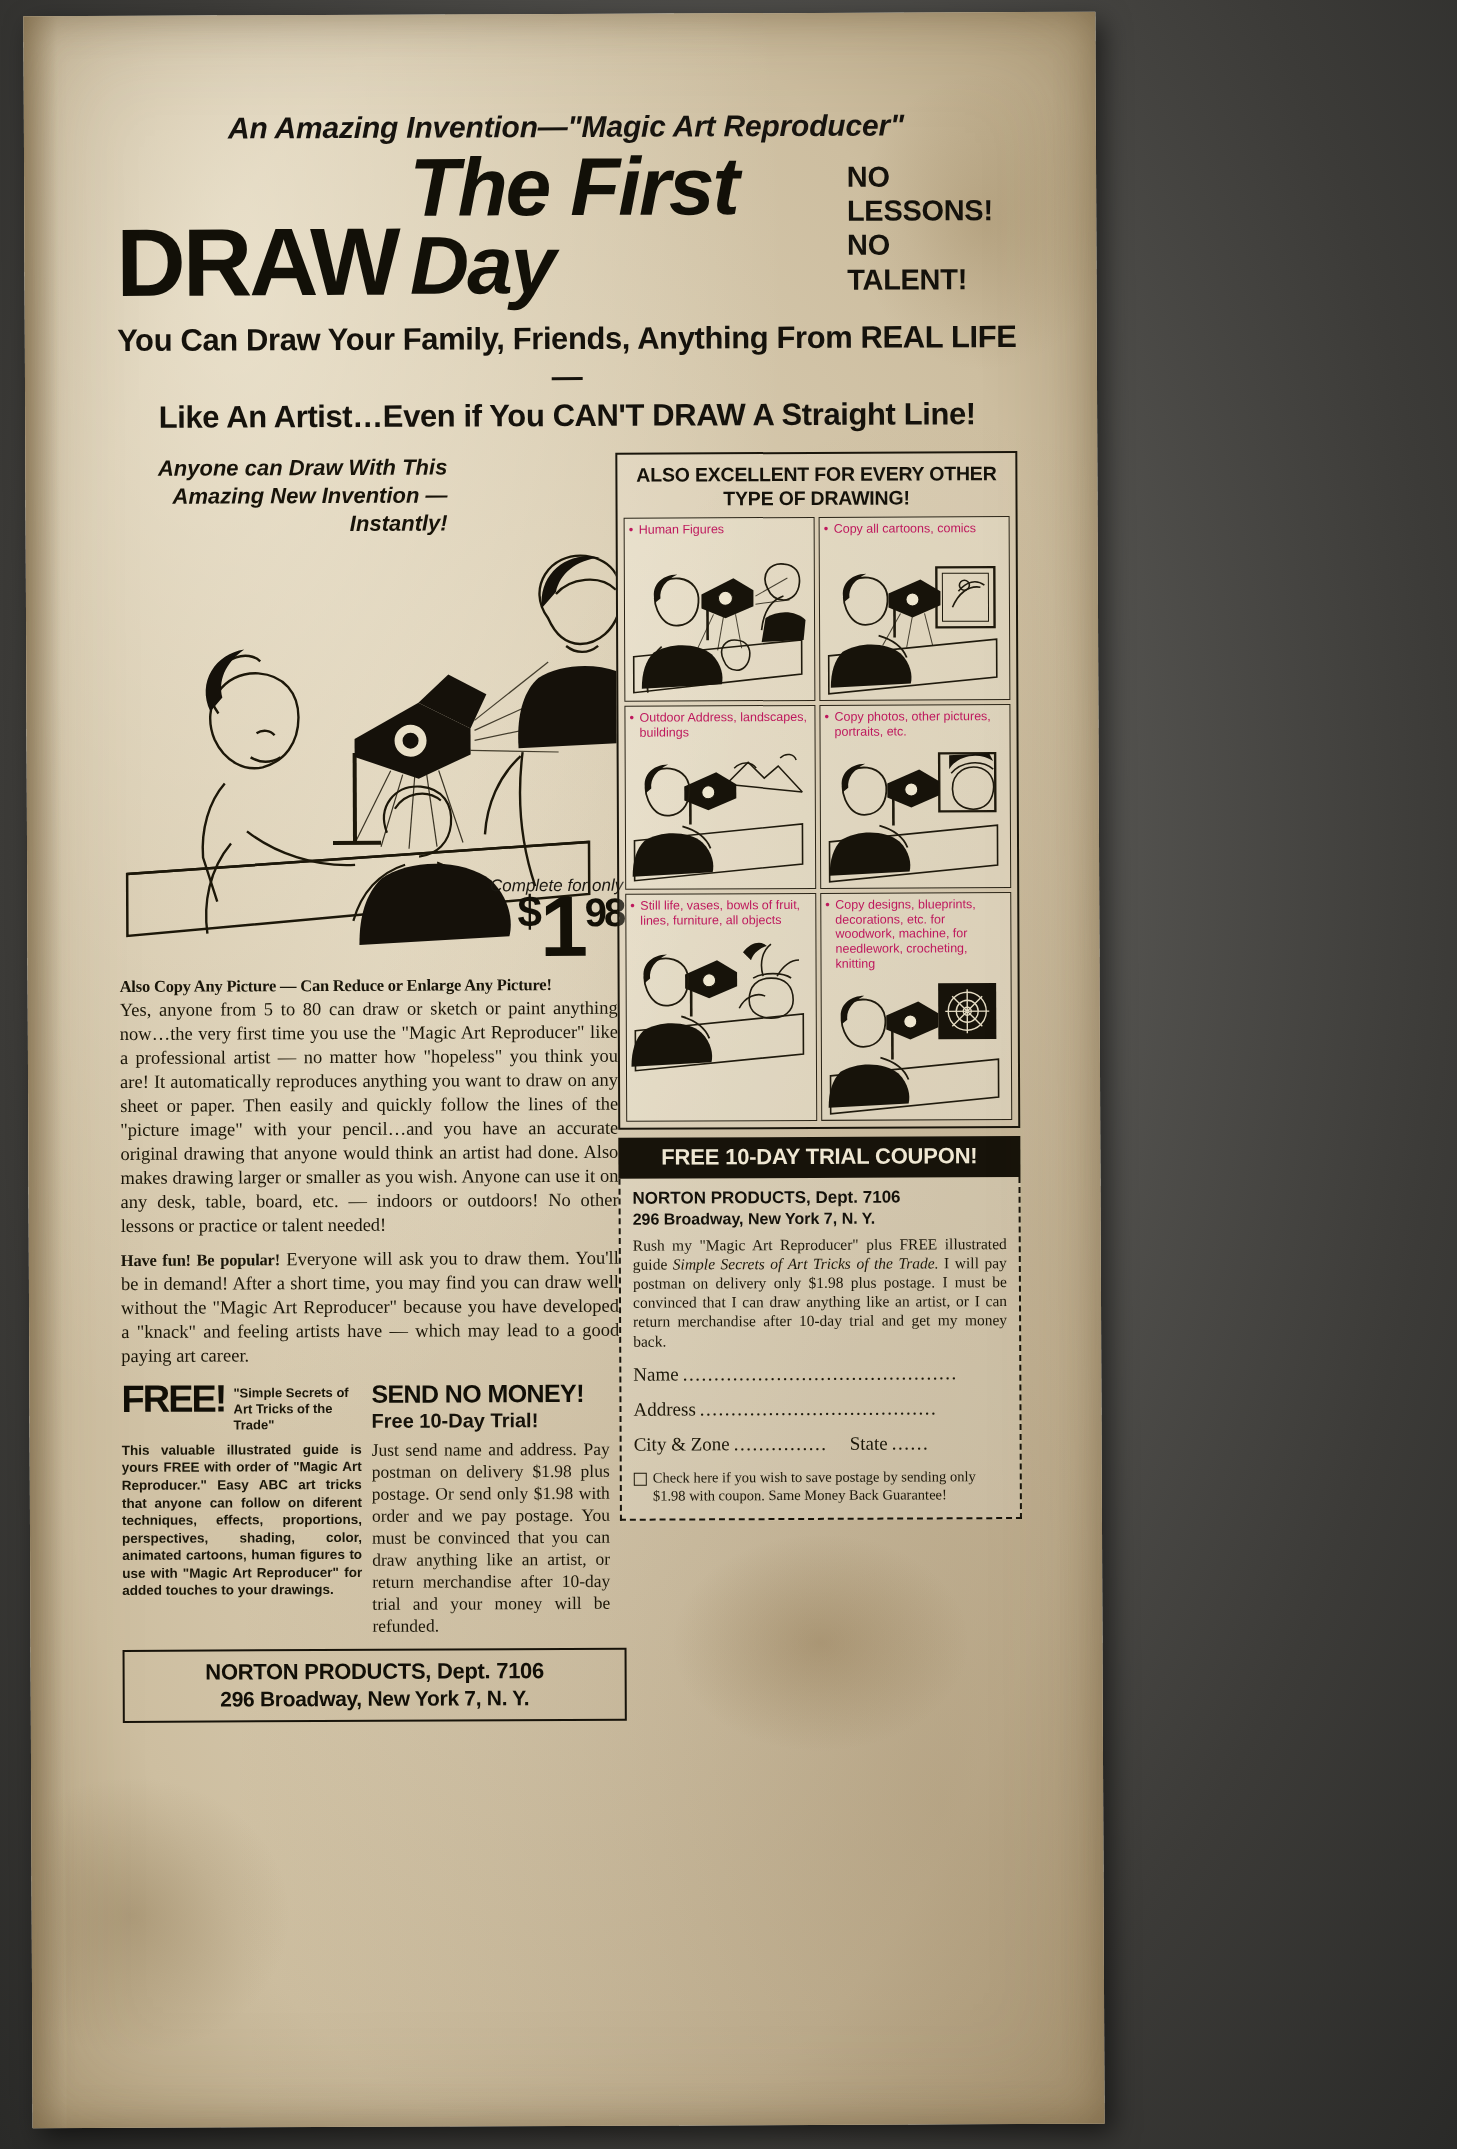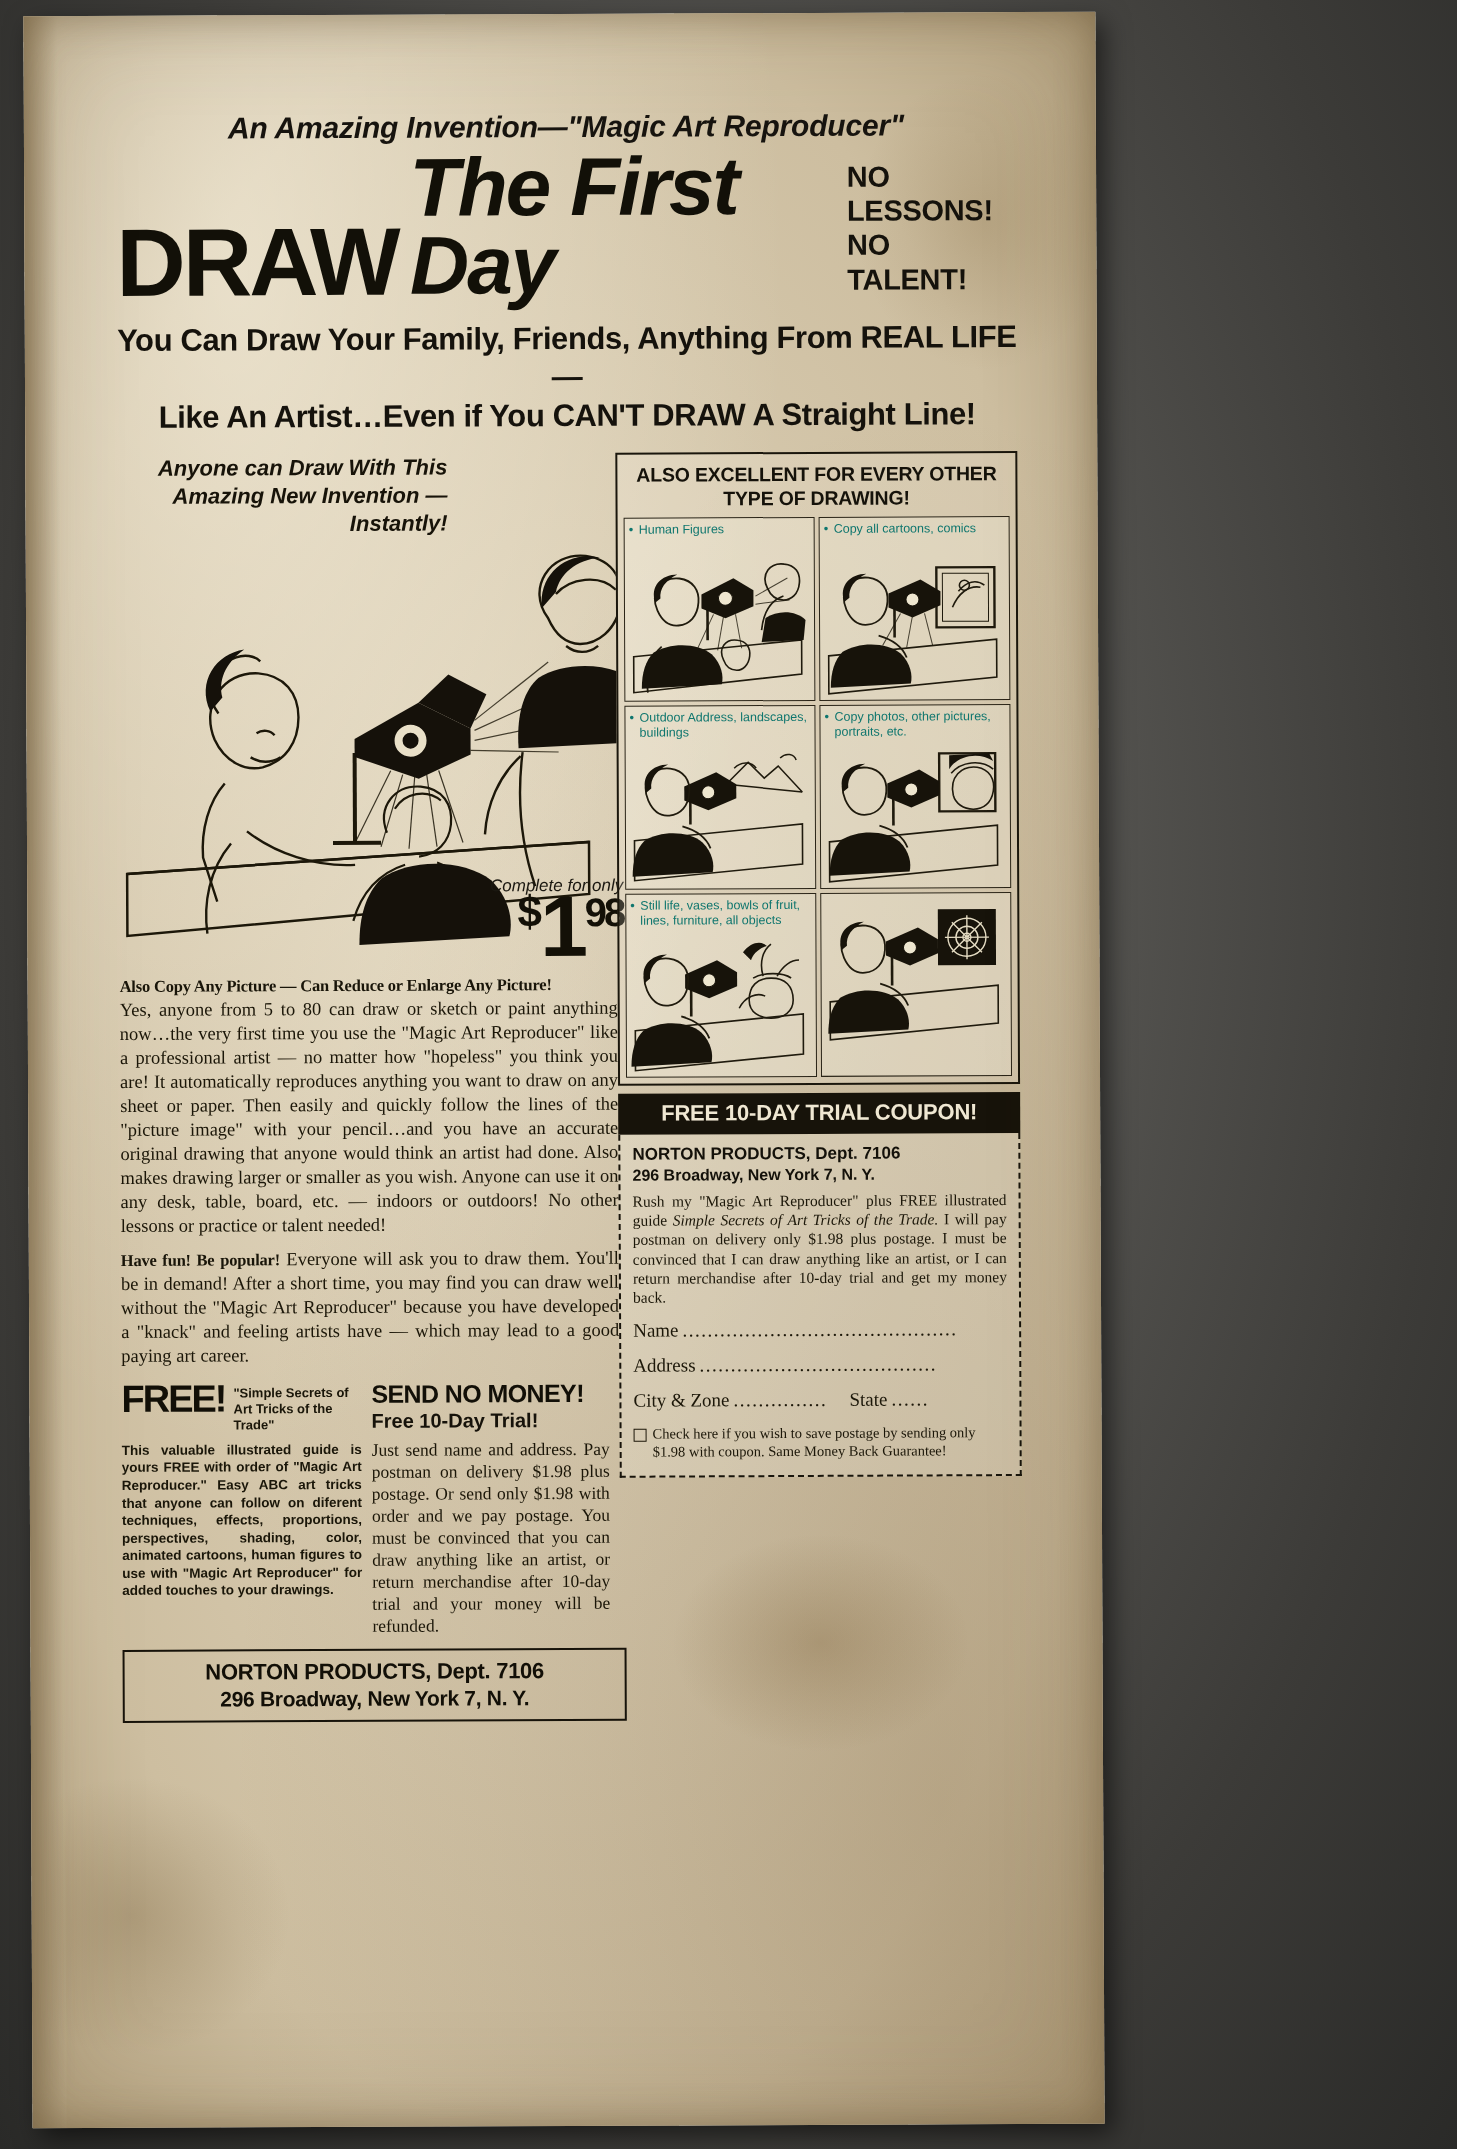--- a/index.html
+++ b/index.html
@@ -285,21 +285,21 @@
   }
   .cell {
     border: 1.5px solid #2a2417;
     padding: 4px 4px 0;
     position: relative;
     background: rgba(255,253,243,.22);
   }
   .cell-label {
     font-size: 12.5px;
     line-height: 1.18;
-    color: #0f766e;
+    color: #be185d;
     padding-left: 10px;
     position: relative;
     min-height: 30px;
   }
   .cell-label::before {
     content: "•";
     position: absolute;
     left: 0; top: -1px;
     font-size: 13px;
   }
@@ -639,20 +639,21 @@
                       <path d="M16 62 c-8 -18 4 -34 22 -32 c14 2 20 12 19 24 c-1 14 -9 22 -20 23 c-10 1 -17 -6 -21 -15z"></path>
                       <path d="M50 88 c14 4 24 12 28 22"></path>
                     </g>
                     <path d="M14 54 c-6 -16 6 -28 22 -28 c-12 6 -18 14 -17 24z" fill="#17130a"></path>
                     <path d="M12 102 c16 -10 44 -10 58 2 c10 10 12 22 10 30 l-80 4 c0 -16 4 -28 12 -36z" fill="#17130a"></path>
                   </svg>
                 </div>
               </div>
 
               <div class="cell">
+                <div class="cell-label">Copy designs, blueprints, decorations, etc. for woodwork, machine, for needlework, crocheting, knitting</div>
                 <div class="cell-art">
                   <svg width="100%" height="148" viewBox="0 0 180 148">
                     <path d="M4 104 L172 88 L172 126 L4 142 Z" fill="none" stroke="#1f1a0d" stroke-width="1.6"></path>
                     <rect x="112" y="12" width="58" height="56" fill="#17130a"></rect>
                     <g fill="none" stroke="#e4dbc2" stroke-width="1.4">
                       <circle cx="141" cy="40" r="19"></circle>
                       <circle cx="141" cy="40" r="11"></circle>
                       <circle cx="141" cy="40" r="4"></circle>
                       <path d="M141 18 L141 62 M119 40 L163 40 M126 25 L156 55 M156 25 L126 55"></path>
                     </g>

